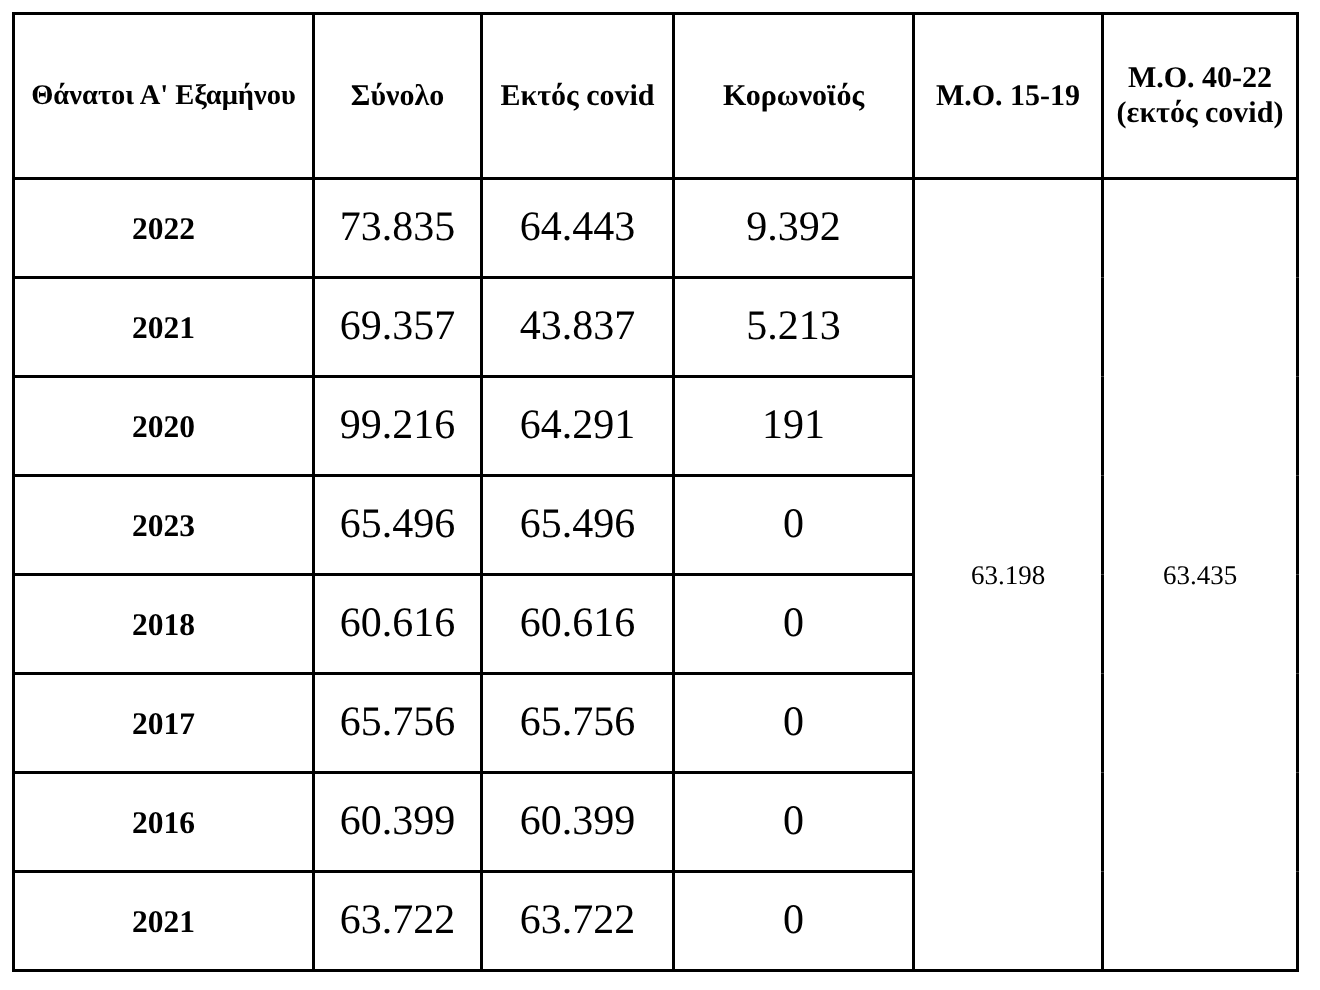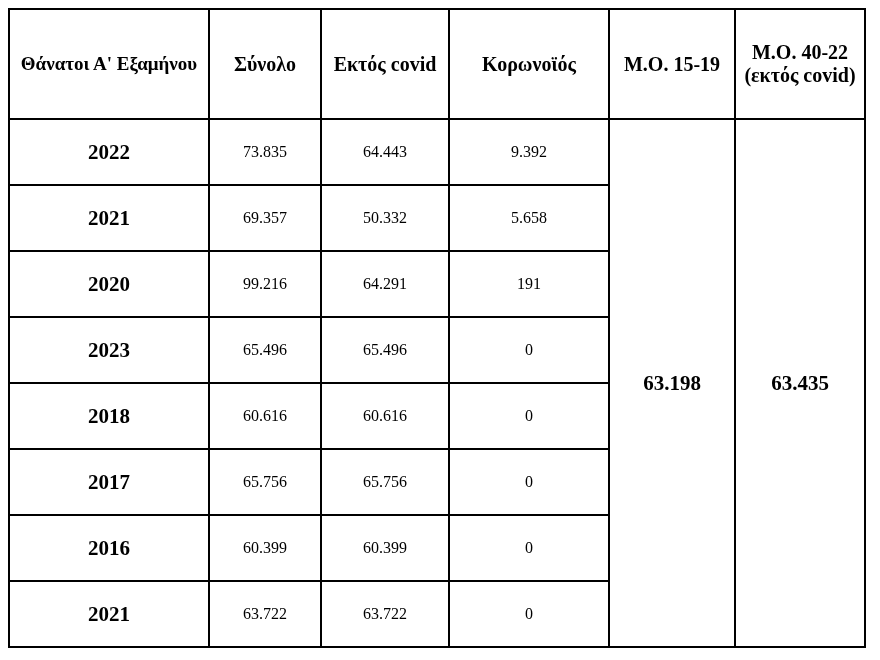--- a/index.html
+++ b/index.html
@@ -27,21 +27,21 @@
     width: 856px;
     height: 640px;
     border-collapse: collapse;
     table-layout: fixed;
   }
   table.deaths-table td,
   table.deaths-table th {
     border: 2px solid #000000;
     text-align: center;
     vertical-align: middle;
-    font-size: 16px;
+    font-size: 28px;
     padding: 2px 4px;
     box-sizing: border-box;
   }
   table.deaths-table thead th {
     font-weight: bold;
     font-size: 20px;
     height: 110px;
     line-height: 1.15;
   }
   table.deaths-table thead th.first-col {
@@ -50,22 +50,22 @@
   table.deaths-table tbody td {
     height: 63px;
     font-weight: normal;
     border-radius: 21px;
   }
   table.deaths-table tbody td.year-cell {
     font-weight: bold;
     font-size: 21px;
   }
   table.deaths-table tbody td.avg-cell {
-    font-weight: bold;
-    font-size: 21px;
+    font-weight: normal;
+    font-size: 18px;
     vertical-align: middle;
   }
   col.c1 { width: 200px; }
   col.c2 { width: 112px; }
   col.c3 { width: 128px; }
   col.c4 { width: 160px; }
   col.c5 { width: 126px; }
   col.c6 { width: 130px; }
 </style>
 </head>
@@ -96,22 +96,22 @@
         <td class="year-cell">2022</td>
         <td>73.835</td>
         <td>64.443</td>
         <td>9.392</td>
         <td class="avg-cell" rowspan="8">63.198</td>
         <td class="avg-cell" rowspan="8">63.435</td>
       </tr>
       <tr>
         <td class="year-cell">2021</td>
         <td>69.357</td>
-        <td>50.332</td>
-        <td>5.658</td>
+        <td>43.837</td>
+        <td>5.213</td>
       </tr>
       <tr>
         <td class="year-cell">2020</td>
         <td>99.216</td>
         <td>64.291</td>
         <td>191</td>
       </tr>
       <tr>
         <td class="year-cell">2023</td>
         <td>65.496</td>

